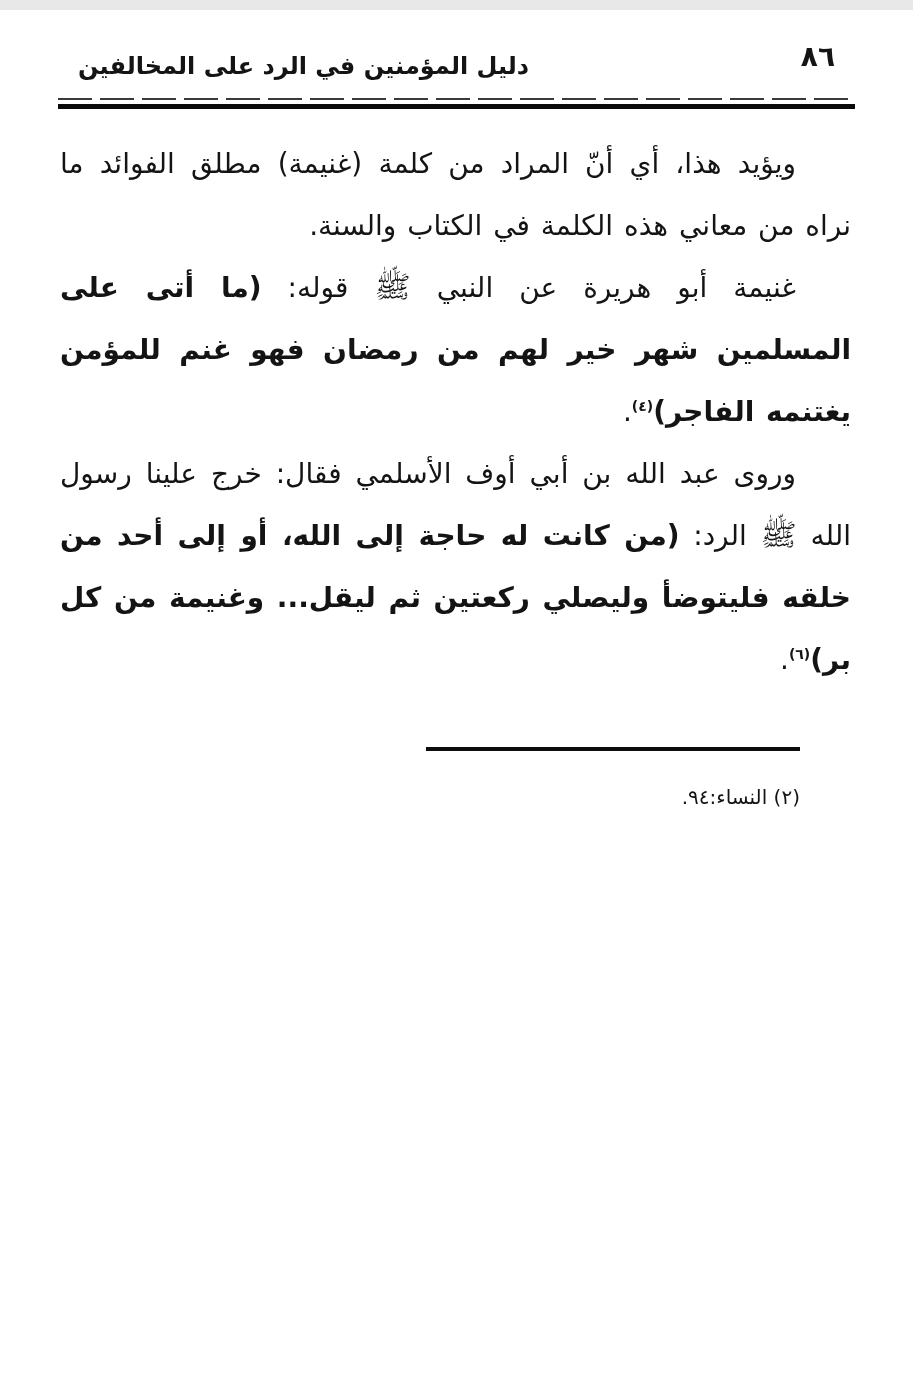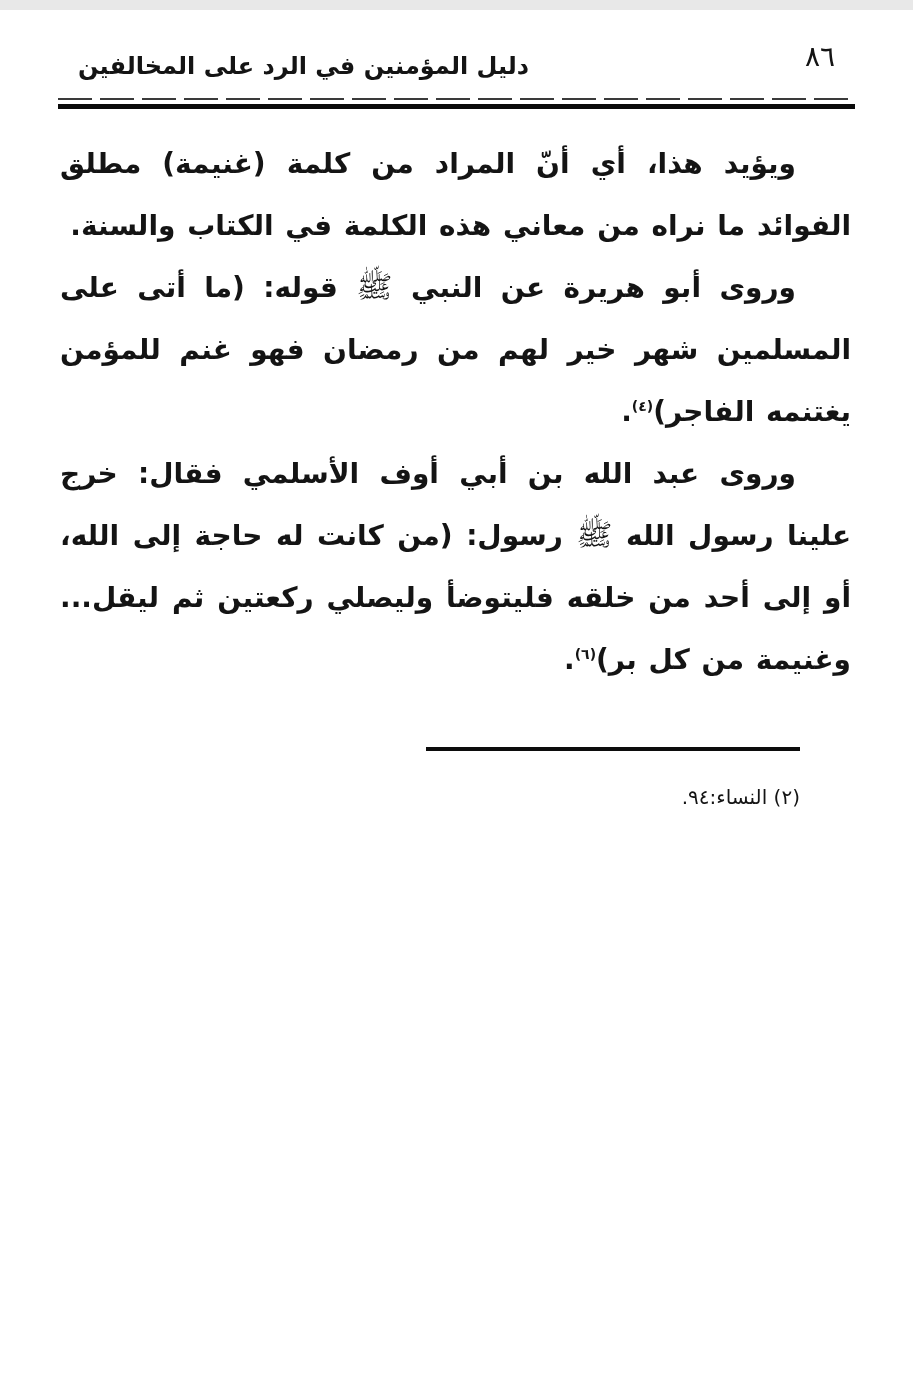--- a/index.html
+++ b/index.html
@@ -31,21 +31,21 @@
   }
   .book-title {
     font-size: 24px;
     font-weight: bold;
     margin-top: 14px;
     direction: rtl;
     letter-spacing: 0;
   }
   .page-number {
     font-size: 28px;
-    font-weight: normal;
+    font-weight: bold;
     margin-top: 2px;
   }
   .rules {
     margin: 2px 58px 0 58px;
   }
   .rule-thin {
     height: 2px;
     background: repeating-linear-gradient(90deg, #3a3a3a 0px, #3a3a3a 34px, transparent 34px, transparent 42px);
     margin-bottom: 4px;
   }
@@ -59,21 +59,21 @@
     direction: rtl;
     text-align: justify;
     font-size: 28px;
     line-height: 62px;
     word-spacing: 2px;
   }
   .body-text p {
     margin: 0;
     text-indent: 55px;
   }
-  .seg-regular { font-weight: bold; }
+  .seg-regular { font-weight: normal; }
   .seg-bold   { font-weight: bold; }
   .seg-verse  { font-weight: bold; font-size: 29px; }
   .seg-pbuh   { font-size: 30px; line-height: 0; }
   sup.fn-ref {
     font-size: 14px;
     line-height: 0;
     vertical-align: super;
     font-weight: bold;
   }
   
@@ -102,22 +102,22 @@
     <div class="page-number">٨٦</div>
   </div>
 
   <div class="rules">
     <div class="rule-thin"></div>
     <div class="rule-thick"></div>
   </div>
 
   <main class="body-text" id="body-text">
       <p><span class="seg-regular">ويؤيد هذا، أي أنّ المراد من كلمة (غنيمة) مطلق الفوائد ما نراه من معاني هذه الكلمة في الكتاب والسنة.</span></p>
-      <p><span class="seg-regular">وروى أبو هريرة عن النبي </span><span class="seg-pbuh">ﷺ</span><span class="seg-regular"> قوله: </span><span class="seg-bold">(ما أتى على المسلمين شهر خير لهم من رمضان فهو غنم للمؤمن يغتنمه الفاجر)</span><sup class="fn-ref">(٤)</sup><span class="seg-regular">.</span></p>
-      <p><span class="seg-regular">وروى عبد الله بن أبي أوف الأسلمي فقال: خرج علينا رسول الله </span><span class="seg-pbuh">ﷺ</span><span class="seg-regular"> رسول: </span><span class="seg-bold">(من كانت له حاجة إلى الله، أو إلى أحد من خلقه فليتوضأ وليصلي ركعتين ثم ليقل... وغنيمة من كل بر)</span><sup class="fn-ref">(٦)</sup><span class="seg-regular">.</span></p>
+      <p><span class="seg-regular">غنيمة أبو هريرة عن النبي </span><span class="seg-pbuh">ﷺ</span><span class="seg-regular"> قوله: </span><span class="seg-bold">(ما أتى على المسلمين شهر خير لهم من رمضان فهو غنم للمؤمن يغتنمه الفاجر)</span><sup class="fn-ref">(٤)</sup><span class="seg-regular">.</span></p>
+      <p><span class="seg-regular">وروى عبد الله بن أبي أوف الأسلمي فقال: خرج علينا رسول الله </span><span class="seg-pbuh">ﷺ</span><span class="seg-regular"> الرد: </span><span class="seg-bold">(من كانت له حاجة إلى الله، أو إلى أحد من خلقه فليتوضأ وليصلي ركعتين ثم ليقل... وغنيمة من كل بر)</span><sup class="fn-ref">(٦)</sup><span class="seg-regular">.</span></p>
     </main>
 
   <div class="fn-separator"></div>
 
   <section class="footnotes" id="footnotes">
       <div class="footnote-item">(٢) النساء:٩٤.</div>
     </section>
 
 </div>
 

